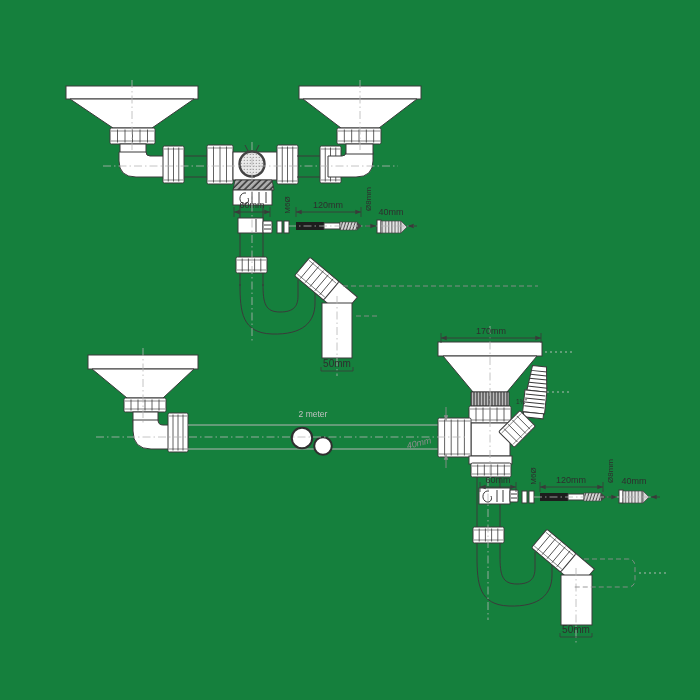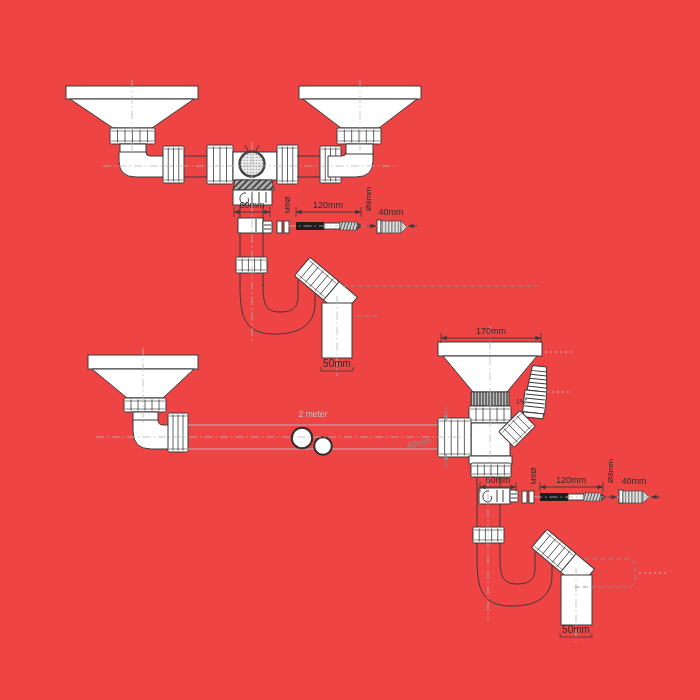--- a/index.html
+++ b/index.html
@@ -1,16 +1,16 @@
 <!DOCTYPE html>
 <html><head>
 <meta charset="utf-8">
 <style>
   html,body{margin:0;padding:0;background:#fff;}
-  .stage{width:700px;height:700px;background:#ef4444;position:relative;overflow:hidden;}
+  .stage{width:700px;height:700px;background:#15803d;position:relative;overflow:hidden;}
   svg{display:block;}
   text{font-family:"Liberation Sans","DejaVu Sans",sans-serif;fill:#2e2e2e;}
   .ln{stroke:#3a3a3a;stroke-width:1;fill:none;}
   .fw{fill:#ffffff;stroke:#3a3a3a;stroke-width:1;}
   .cl{stroke:#b5b5b5;stroke-width:.8;stroke-dasharray:8 3 1.5 3;fill:none;}
   .dash{stroke:#8f8f8f;stroke-width:.9;stroke-dasharray:5 3;fill:none;}
   .dot{stroke:#c2c2c2;stroke-width:.9;stroke-dasharray:2 3;fill:none;}
   .dim{stroke:#3a3a3a;stroke-width:.9;fill:none;}
   .dimg{stroke:#8d8d8d;stroke-width:.9;fill:none;}
   .tick{stroke:#3a3a3a;stroke-width:.8;}

